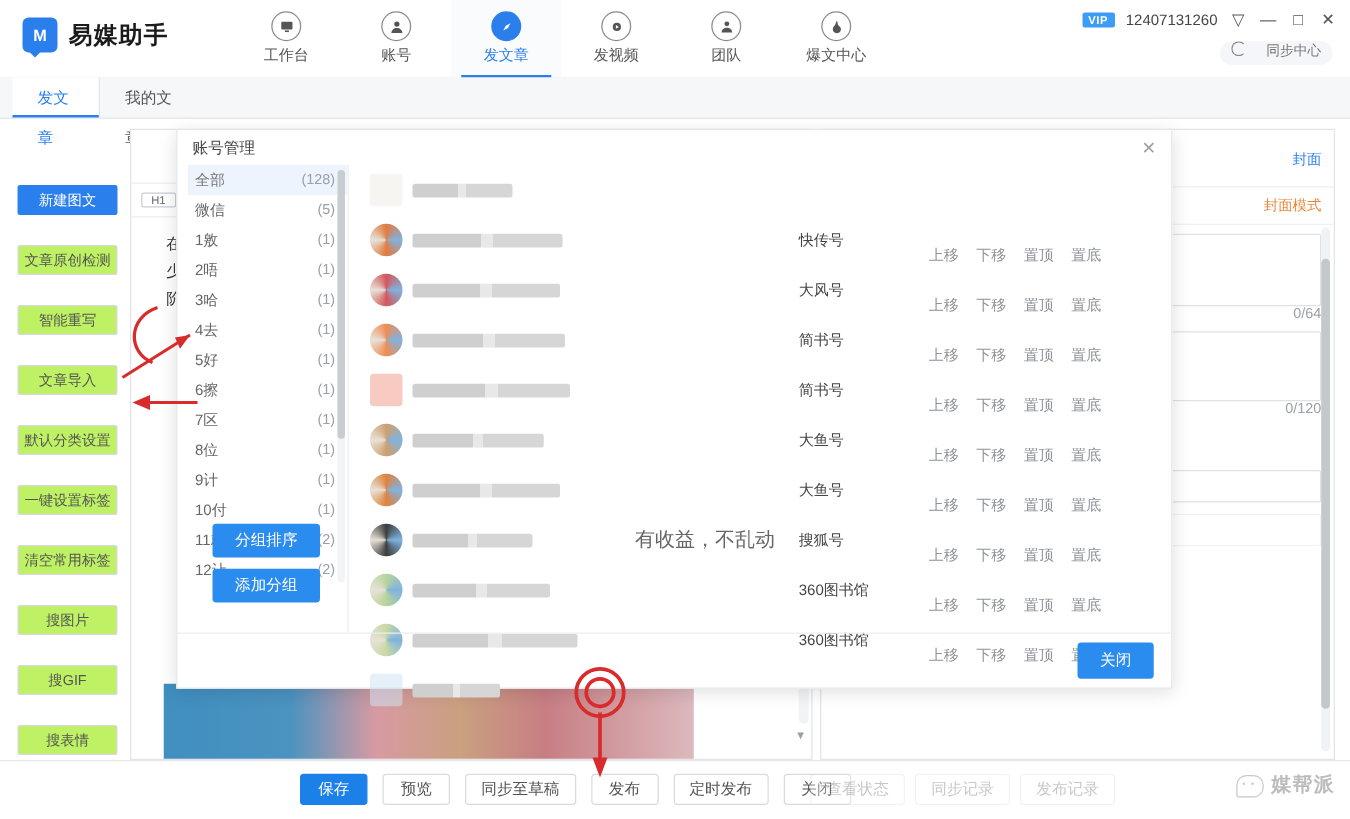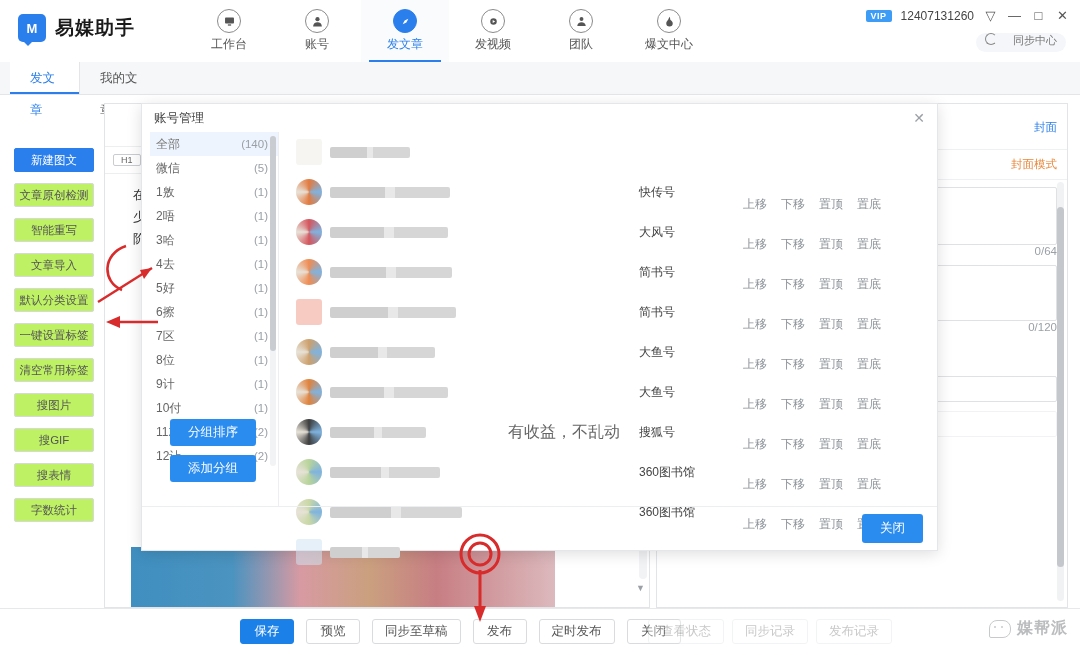--- a/index.html
+++ b/index.html
@@ -39,21 +39,21 @@
   .sync-ico{display:inline-block;width:10px;height:10px;border:1.3px solid #8a8a8a;border-radius:50%;
       border-right-color:transparent;}
 
   
   .tabrow{position:absolute;left:0;top:62px;width:1080px;height:32px;background:#f6f7f9;border-bottom:1px solid #e3e5e8;}
   .tab{position:absolute;top:0;height:32px;line-height:32px;padding:0 20px;font-size:12.5px;color:#555;cursor:pointer;box-sizing:border-box;}
   .tab.active{background:#fff;color:#2b7fec;border-right:1px solid #e3e5e8;}
   .tab.active:after{content:"";position:absolute;left:0;right:0;bottom:0;height:2px;background:#2b7fec;}
 
   
-  .leftcol{position:absolute;left:14px;top:148px;width:80px;display:flex;flex-direction:column;gap:11px;}
+  .leftcol{position:absolute;left:14px;top:148px;width:80px;display:flex;flex-direction:column;gap:24px;}
   .lbtn{height:24px;border:1px solid #d6d8db;background:#bef264;color:#555;border-radius:2px;font-size:11.5px;
       display:flex;align-items:center;justify-content:center;cursor:pointer;box-sizing:border-box;white-space:nowrap;}
   .lbtn.primary{background:#2b7fec;border-color:#2b7fec;color:#fff;}
 
   
   .editor{position:absolute;left:104px;top:103px;width:546px;height:505px;background:#fff;border:1px solid #e2e4e7;box-sizing:border-box;}
   .title-area{height:42px;border-bottom:1px solid #eceef0;display:flex;align-items:center;justify-content:center;}
   .title-text{font-size:17px;color:#222;font-weight:500;}
   .etoolbar{height:26px;border-bottom:1px solid #eceef0;display:flex;align-items:center;gap:10px;padding:0 8px;color:#555;}
   .ebtn{font-size:12px;cursor:pointer;}
@@ -295,21 +295,21 @@
       <span>账号管理</span>
       <span class="modal-close">✕</span>
     </div>
 
     <div class="modal-body">
 
       <div class="grouplist">
         <div class="gl-scrollwrap" id="group-list">
             <div class="gl-item active">
               <span>全部</span>
-              <span class="gl-count">(140)</span>
+              <span class="gl-count">(128)</span>
             </div>
             <div class="gl-item">
               <span>微信</span>
               <span class="gl-count">(5)</span>
             </div>
             <div class="gl-item">
               <span>1敫</span>
               <span class="gl-count">(1)</span>
             </div>
             <div class="gl-item">

